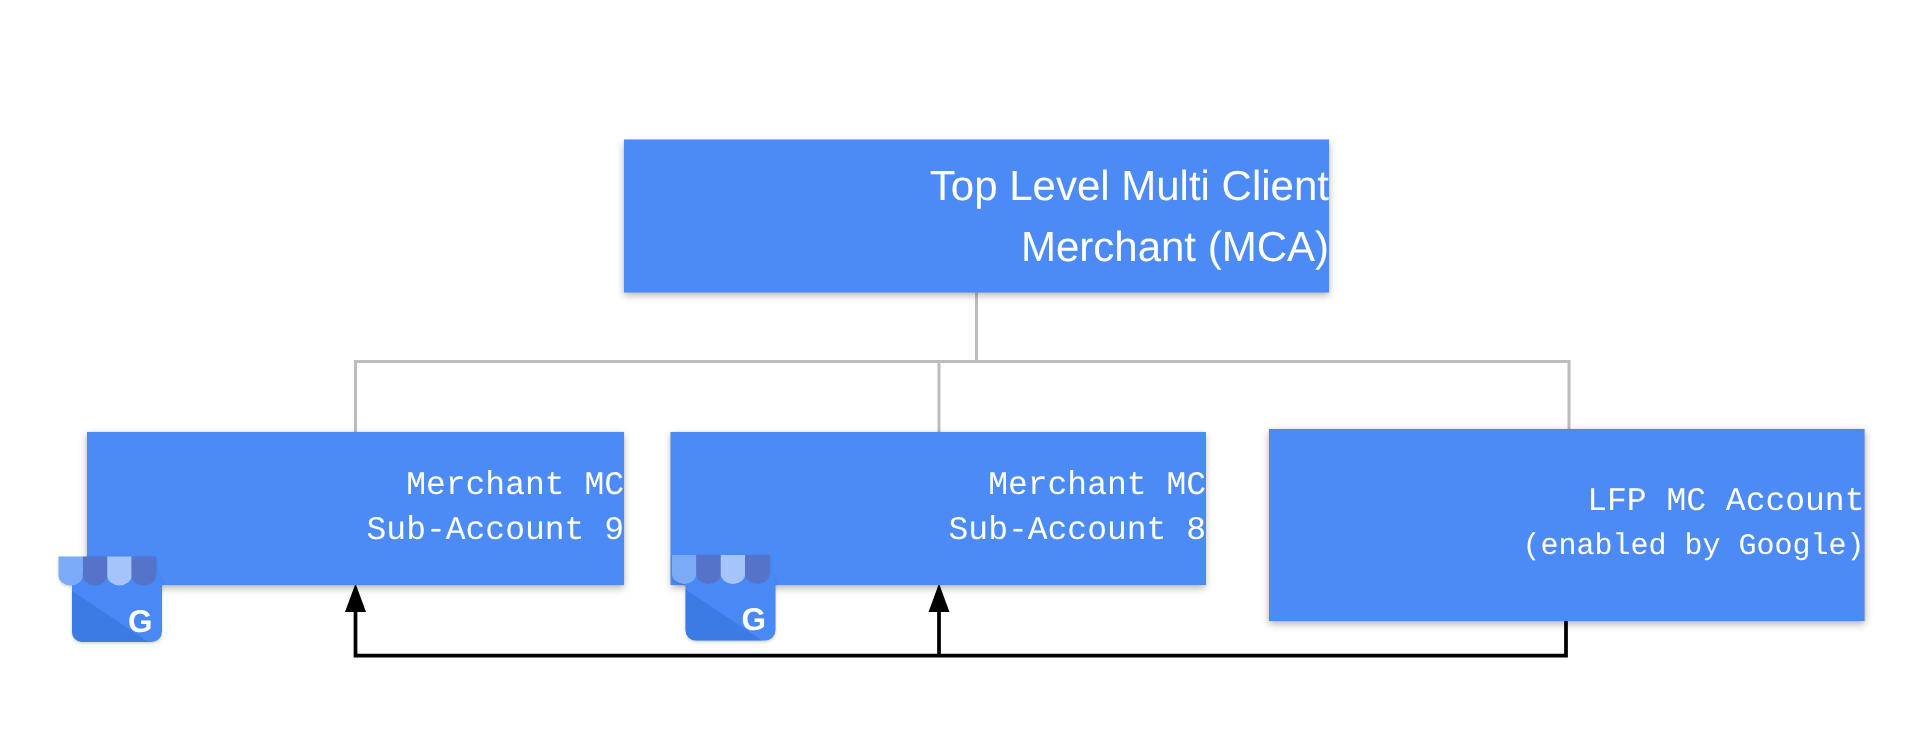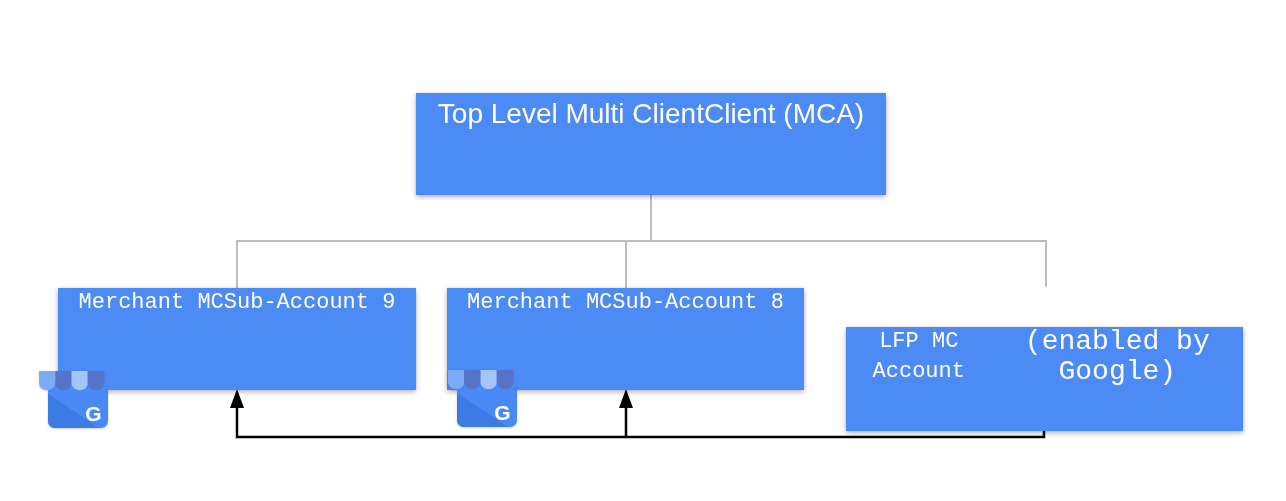--- a/index.html
+++ b/index.html
@@ -33,37 +33,38 @@
   }
   .arrowhead {
     fill: var(--arrow-black, #000000);
     stroke: none;
   }
   .box {
     position: absolute;
     background: var(--box-blue, #4C8BF5);
     color: var(--label-white, #ffffff);
     display: flex;
-    align-items: flex-start;
+    flex-direction: column;
+    align-items: flex-end;
     justify-content: center;
     text-align: center;
     box-shadow: 0 2px 5px rgba(0,0,0,0.30), 0 0 1px rgba(0,0,0,0.12);
   }
   .box.root {
     left: 416px; top: 93px;
     width: 470px; height: 102px;
     font-size: 28px; line-height: 41px;
   }
   .box.child {
     font-size: 22px; line-height: 30px; font-family: Liberation Mono, monospace;
   }
   .box.m1 { left: 58px;  top: 288px; width: 358px; height: 102px; }
   .box.m2 { left: 447px; top: 288px; width: 357px; height: 102px; }
-  .box.lfp { left: 846px; top: 286px; width: 397px; height: 104px; margin-top: 41px; }
-  .box.lfp .line2 { font-size: 28px; }
+  .box.lfp { left: 846px; top: 286px; width: 397px; height: 128px; }
+  .box.lfp .line2 { font-size: 20px; }
   .gmb-icon {
     position: absolute;
     width: 72px; height: 62px;
     filter: drop-shadow(0 1px 1px rgba(0,0,0,0.18));
   }
   .gmb-icon.icon1 { left: 37px;  top: 368px; }
   .gmb-icon.icon2 { left: 446px; top: 367px; }
   .gmb-body  { fill: var(--gmb-body, #4989F5); }
   .gmb-shade { fill: var(--gmb-shade, #3C7AE4); }
   .awn-med   { fill: var(--awning-medium, #7BAAF7); }
@@ -83,21 +84,21 @@
 
   <svg class="connectors" viewBox="0 0 1286 501" xmlns="http://www.w3.org/2000/svg">
     <path class="gray-line" d="M651,195 L651,241 M237,241 L1046,241 M237,240 L237,288 M626,240 L626,288 M1046,240 L1046,287"></path>
     <path class="black-line" d="M1044,391 L1044,437 L237,437 L237,403 M626,437 L626,403"></path>
     <polygon class="arrowhead" points="237,389 230,408 244,408"></polygon>
     <polygon class="arrowhead" points="626,389 619,408 633,408"></polygon>
   </svg>
 
   <div class="box root">
     <span class="line1">Top Level Multi Client</span>
-    <span class="line2">Client (MCA)</span>
+    <span class="line2">Merchant (MCA)</span>
   </div>
 
   <div class="box child m1">
     <span class="line1">Merchant MC</span>
     <span class="line2">Sub-Account 9</span>
   </div>
 
   <div class="box child m2">
     <span class="line1">Merchant MC</span>
     <span class="line2">Sub-Account 8</span>

